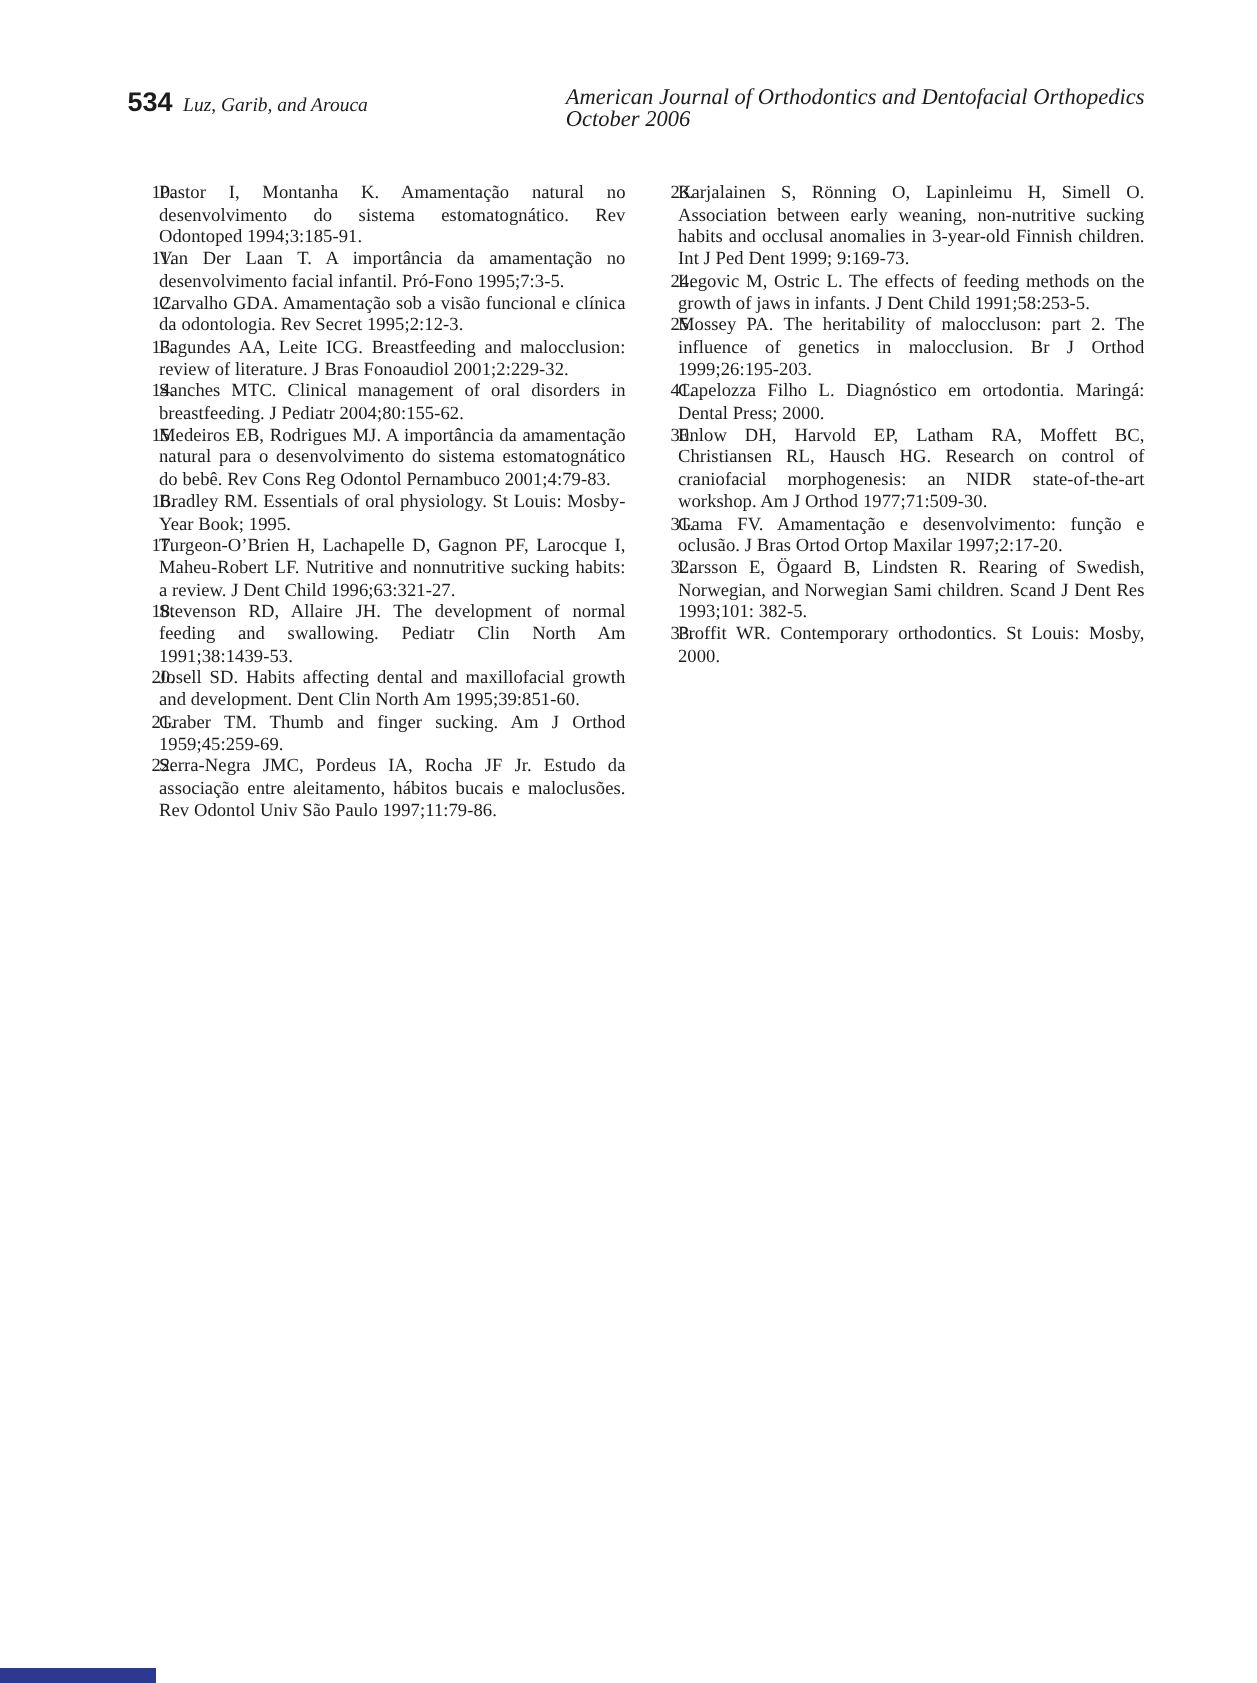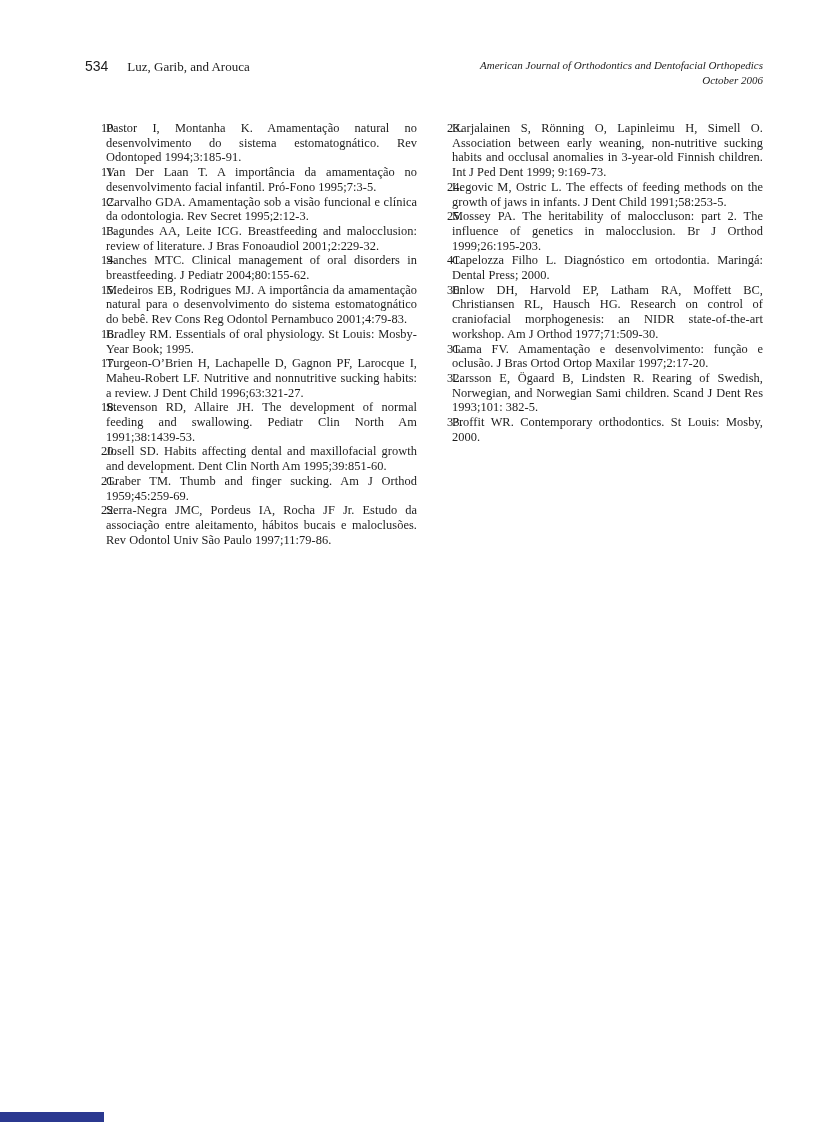--- a/index.html
+++ b/index.html
@@ -23,32 +23,31 @@
     width: 678px;
     display: flex;
     justify-content: space-between;
     align-items: flex-start;
   }
   .header-left {
     font-size: 13px;
     white-space: nowrap;
   }
   .page-num {
-    font-weight: normal;
+    font-weight: bold;
     font-family: "Liberation Sans", sans-serif;
-    font-size: 14px;
+    font-size: 18px;
     margin-right: 7px;
   }
   .running-authors {
-    margin-left: 12px;
+    font-style: italic;
   }
   .header-right {
-    text-align: right;
     font-style: italic;
-    font-size: 11px;
+    font-size: 15px;
     line-height: 15px;
     white-space: nowrap;
     font-family: Liberation Serif, serif;
   }
   .columns {
     position: absolute;
     top: 121px;
     left: 85px;
     width: 678px;
     display: flex;

